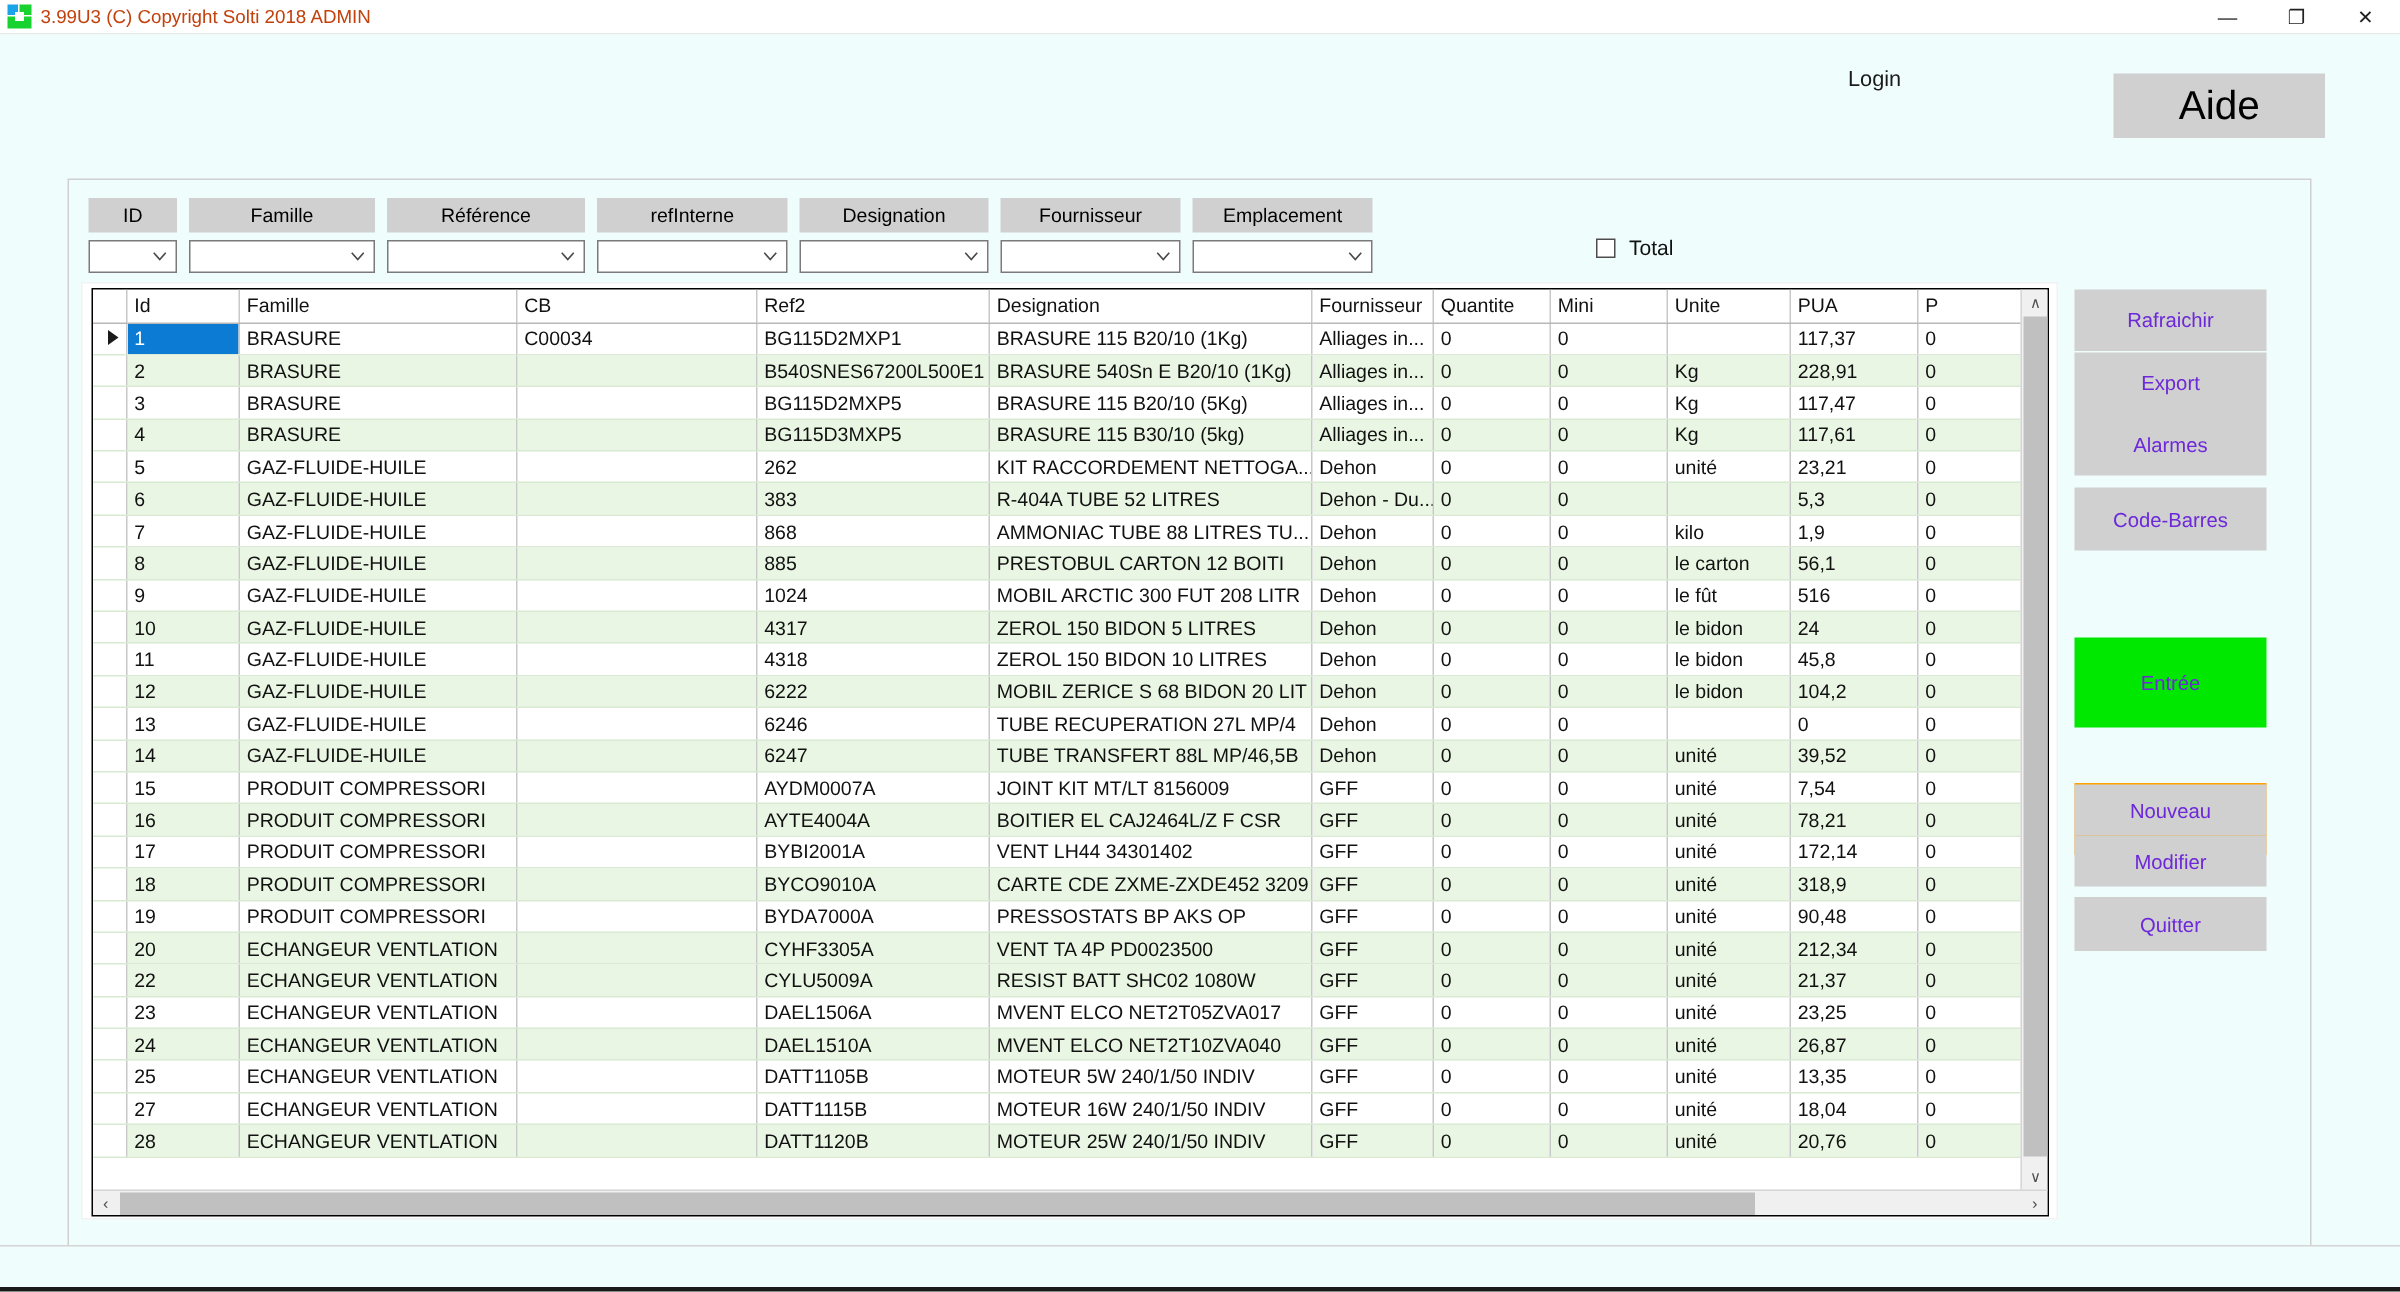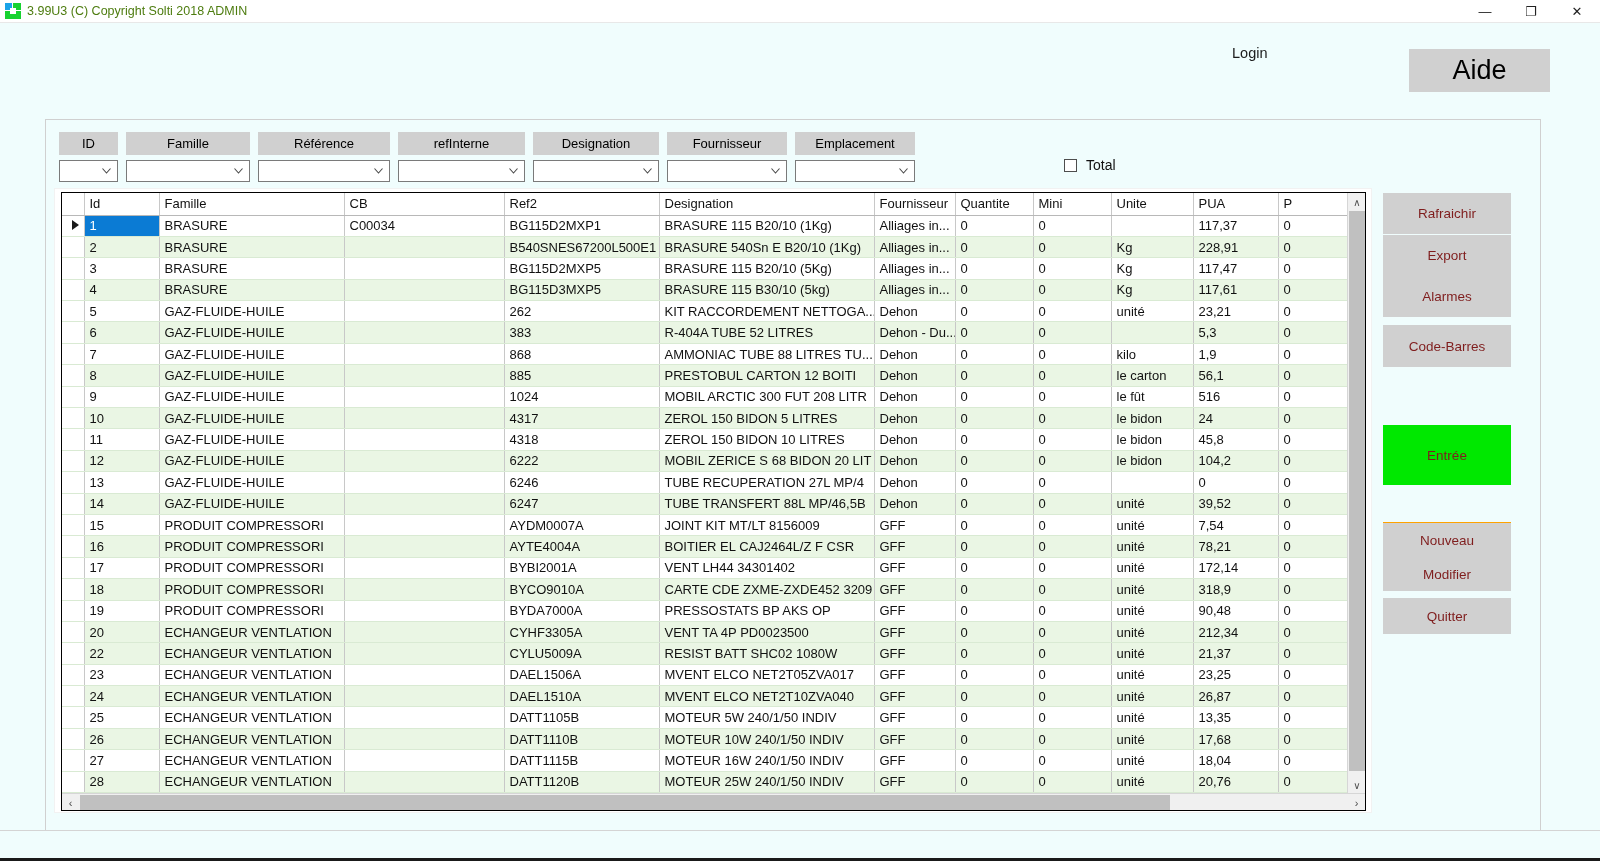--- a/index.html
+++ b/index.html
@@ -20,21 +20,21 @@
   }
   #app-logo {
     width: 16px; height: 16px; margin-left: 5px; margin-right: 6px;
     position: relative; flex: none;
   }
   #app-logo .sq-a { position:absolute; left:0; top:0; width:7px; height:7px; background:#1aa3e8; }
   #app-logo .sq-b { position:absolute; left:8px; top:0; width:8px; height:7px; background:#18d230; }
   #app-logo .sq-c { position:absolute; left:0; top:8px; width:16px; height:8px; background:#18d230; }
   #app-logo .sq-d { position:absolute; left:5px; top:5px; width:6px; height:6px; background:#ffffff; }
   #app-title {
-    font-size: 12.5px; color: #4d7c0f; white-space: nowrap;
+    font-size: 12.5px; color: #c2410c; white-space: nowrap;
   }
   .winbtn {
     width: 46px; height: 23px; display:flex; align-items:center; justify-content:center;
     font-size: 13px; color: #222; background: transparent; border: none; cursor: default;
   }
   #winbtns { position:absolute; right:0; top:0; display:flex; }
 
   
   #page {
     position: absolute; top: 23px; left: 0; width: 1600px; height: 838px;
@@ -247,21 +247,21 @@
   #hthumb {
     position:absolute; left:18px; top:1px; width:1090px; height:15px;
     background:#c0c0c0;
   }
 
   
   .sbtn {
     position: absolute; left: 1383px; width: 128px; height: 41px;
     background: #d0d0d0; border: none;
     font-family: "Liberation Sans", sans-serif;
-    font-size: 13.5px; color: #7f1d1d;
+    font-size: 13.5px; color: #6d28d9;
     display:flex; align-items:center; justify-content:center;
     cursor: default;
   }
   #btn-rafraichir { top: 170px; }
   #btn-export     { top: 212px; }
   #btn-alarmes    { top: 253px; }
   #btn-codebarres { top: 302px; height: 42px; }
   #btn-entree     { top: 402px; height: 60px; background: #00e800; }
   #btn-sortie     { top: 451px; height: 48px; background: #ffa200; margin-top: 48px; }
   #btn-nouveau    { top: 500px; height: 34px; }
@@ -738,34 +738,20 @@
                   <td class="c-cb"></td>
                   <td class="c-ref2">DATT1105B</td>
                   <td class="c-designation">MOTEUR 5W 240/1/50 INDIV</td>
                   <td class="c-fournisseur">GFF</td>
                   <td class="c-quantite">0</td>
                   <td class="c-mini">0</td>
                   <td class="c-unite">unité</td>
                   <td class="c-pua">13,35</td>
                   <td class="c-p">0</td>
                 </tr>
-                <tr class="even">
-                  <td class="rowhdr"></td>
-                  <td class="c-id">26</td>
-                  <td class="c-famille">ECHANGEUR VENTLATION</td>
-                  <td class="c-cb"></td>
-                  <td class="c-ref2">DATT1110B</td>
-                  <td class="c-designation">MOTEUR 10W 240/1/50 INDIV</td>
-                  <td class="c-fournisseur">GFF</td>
-                  <td class="c-quantite">0</td>
-                  <td class="c-mini">0</td>
-                  <td class="c-unite">unité</td>
-                  <td class="c-pua">17,68</td>
-                  <td class="c-p">0</td>
-                </tr>
                 <tr class="odd">
                   <td class="rowhdr"></td>
                   <td class="c-id">27</td>
                   <td class="c-famille">ECHANGEUR VENTLATION</td>
                   <td class="c-cb"></td>
                   <td class="c-ref2">DATT1115B</td>
                   <td class="c-designation">MOTEUR 16W 240/1/50 INDIV</td>
                   <td class="c-fournisseur">GFF</td>
                   <td class="c-quantite">0</td>
                   <td class="c-mini">0</td>

